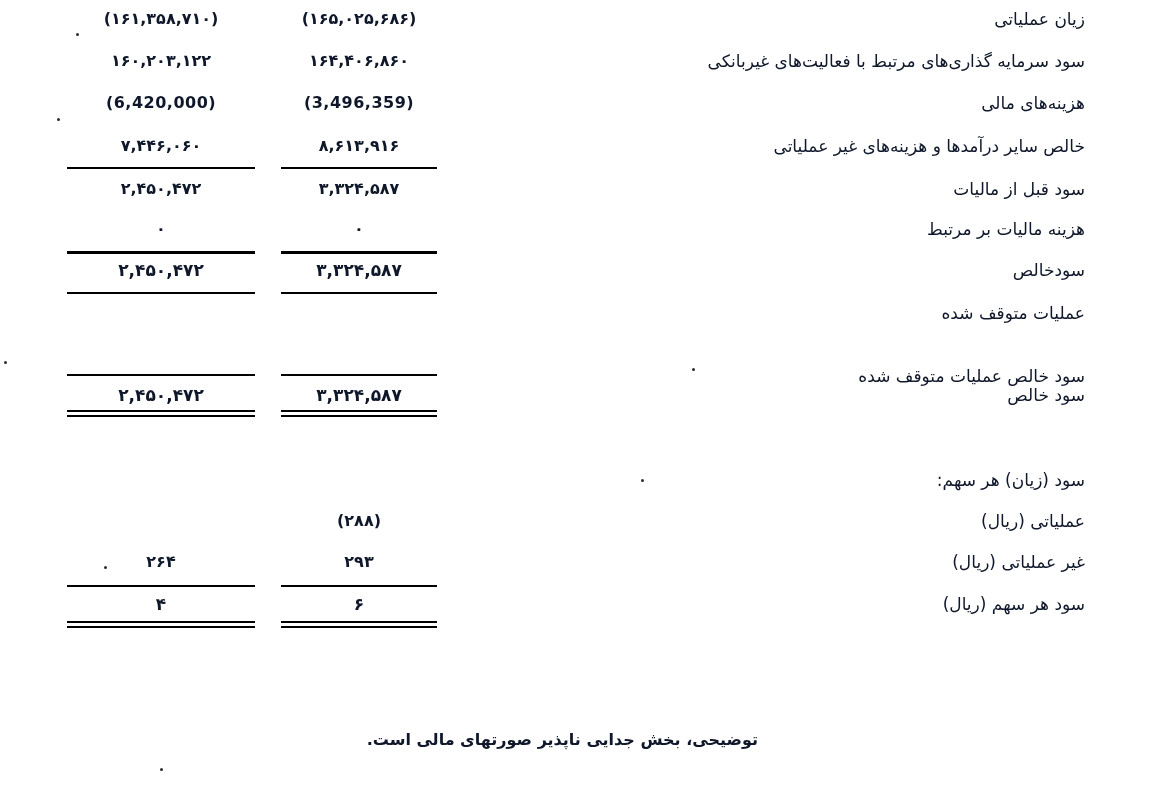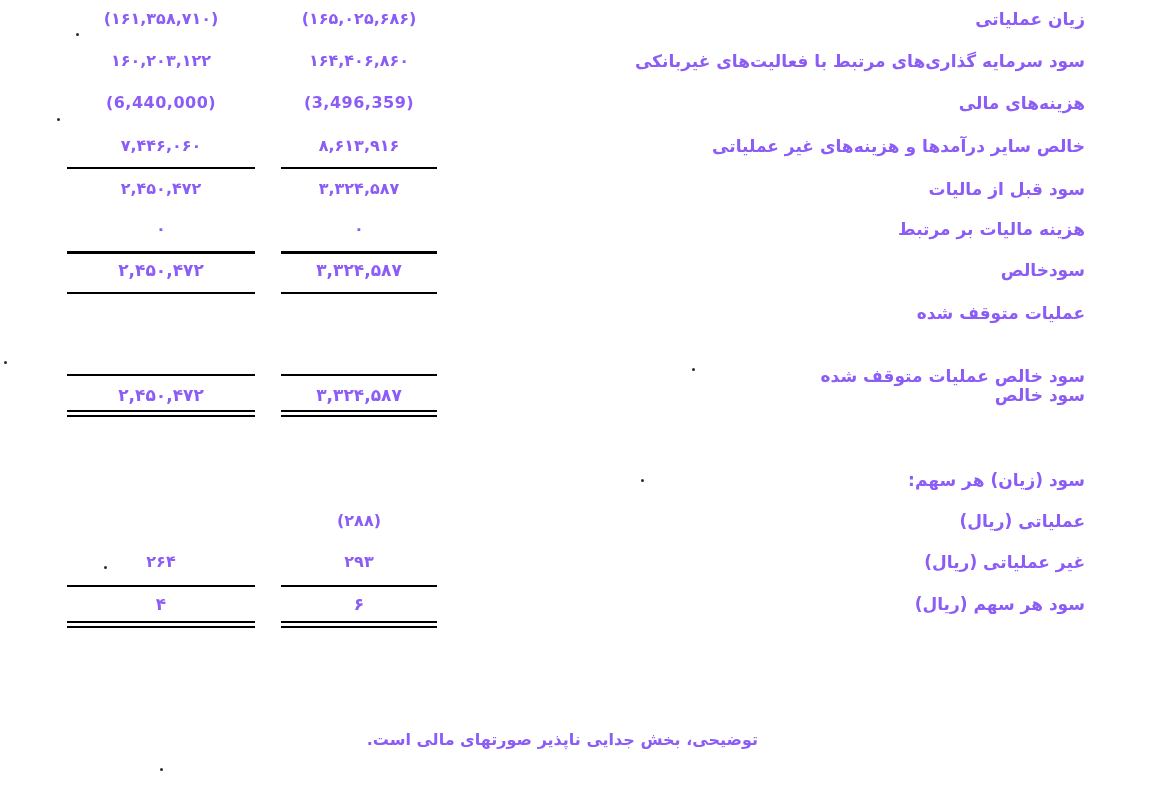--- a/index.html
+++ b/index.html
@@ -2,21 +2,21 @@
 <html lang="fa"><head>
 <meta charset="utf-8">
 <style>
   html, body { margin: 0; padding: 0; background: #ffffff; }
   .page {
     position: relative;
     width: 1162px;
     height: 796px;
     background: #ffffff;
     font-family: "DejaVu Sans", sans-serif;
-    color: #8b5cf6;
+    color: #0f172a;
     overflow: hidden;
   }
   .row {
     position: absolute;
     left: 0;
     width: 100%;
     height: 24px;
     line-height: 24px;
   }
   .num {
@@ -30,21 +30,21 @@
     white-space: nowrap;
   }
   .c1 { left: 67px;  width: 188px; }
   .c2 { left: 281px; width: 156px; }
   .lbl {
     position: absolute;
     right: 77px;
     direction: rtl;
     unicode-bidi: embed;
     font-size: 17px;
-    font-weight: 700;
+    font-weight: 400;
     white-space: nowrap;
   }
   .total .num { font-size: 17px; }
   .hline { position: absolute; background: #000000; height: 2px; }
   .hline.thick { height: 3px; }
   .dline {
     position: absolute;
     height: 7px;
     box-sizing: border-box;
     border-top: 2px solid #000000;
@@ -80,21 +80,21 @@
     <span class="lbl">زیان عملیاتی</span>
   </div>
 
   <div class="row" style="top:49px">
     <span class="num c1">۱۶۰,۲۰۳,۱۲۲</span>
     <span class="num c2">۱۶۴,۴۰۶,۸۶۰</span>
     <span class="lbl">سود سرمایه گذاری‌های مرتبط با فعالیت‌های غیربانکی</span>
   </div>
 
   <div class="row" style="top:91px">
-    <span class="num c1">(6,440,000)</span>
+    <span class="num c1">(6,420,000)</span>
     <span class="num c2">(3,496,359)</span>
     <span class="lbl">هزینه‌های مالی</span>
   </div>
 
   <div class="row" style="top:134px">
     <span class="num c1">۷,۴۴۶,۰۶۰</span>
     <span class="num c2">۸,۶۱۳,۹۱۶</span>
     <span class="lbl">خالص سایر درآمدها و هزینه‌های غیر عملیاتی</span>
   </div>
 

